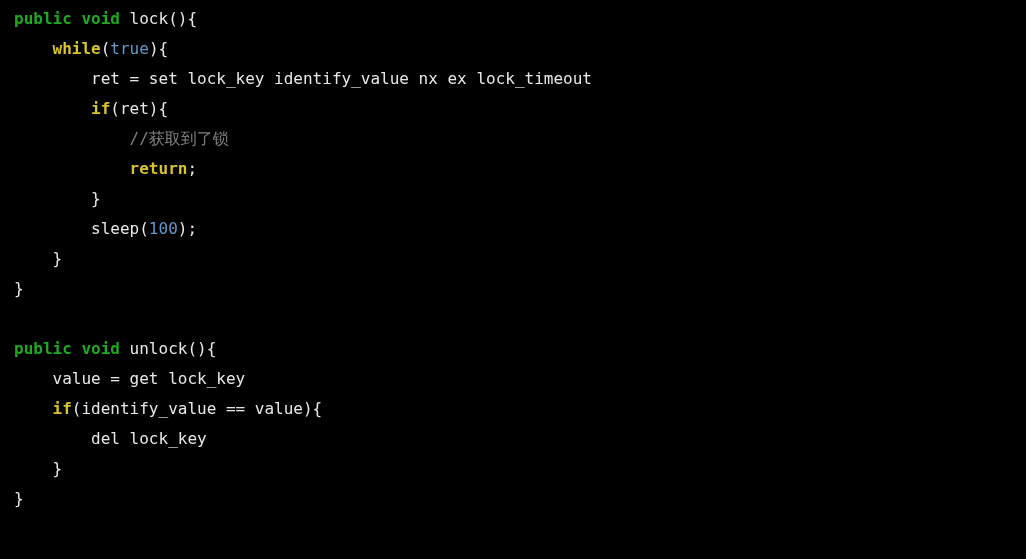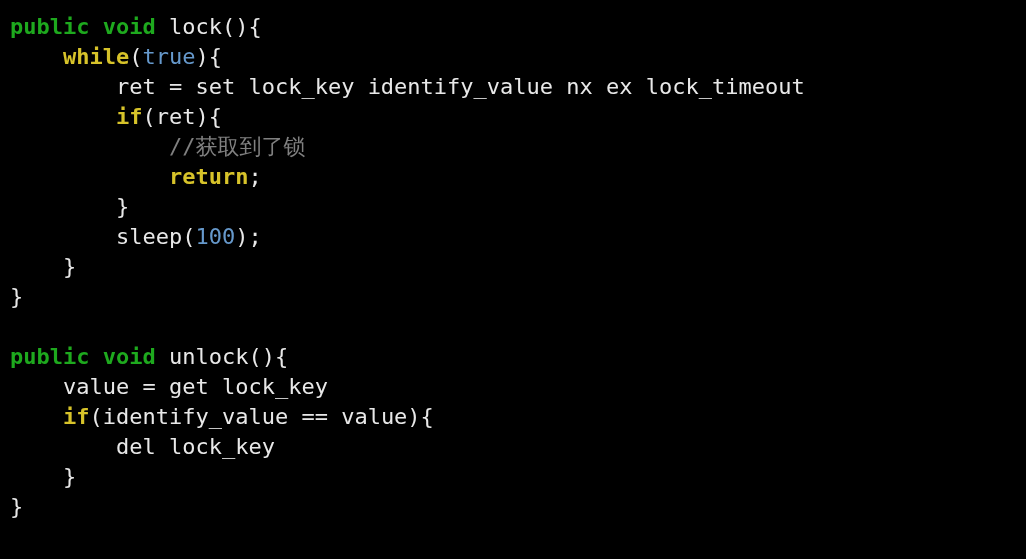--- a/index.html
+++ b/index.html
@@ -4,24 +4,24 @@
 <style>
   html, body {
     margin: 0;
     padding: 0;
     background: #000000;
     width: 1026px;
     height: 559px;
     overflow: hidden;
   }
   pre.code {
-    margin: 8px;
-    padding: 4px 0 0 2px;
+    margin: 0;
+    padding: 4px 0 0 14px;
     font-family: Consolas, "DejaVu Sans Mono", "Courier New", monospace;
-    font-size: 22px;
+    font-size: 16px;
     line-height: 30px;
     color: #e8e8e8;
     white-space: pre;
   }
   .kw-mod   { color: #1ea91e; font-weight: bold; }   
   .kw-ctrl  { color: #d7c32a; font-weight: bold; }   
   .kw-lit   { color: #6699cc; }                       
   .comment  { color: #808080; }                       
   .plain    { color: #e8e8e8; }
 </style>

